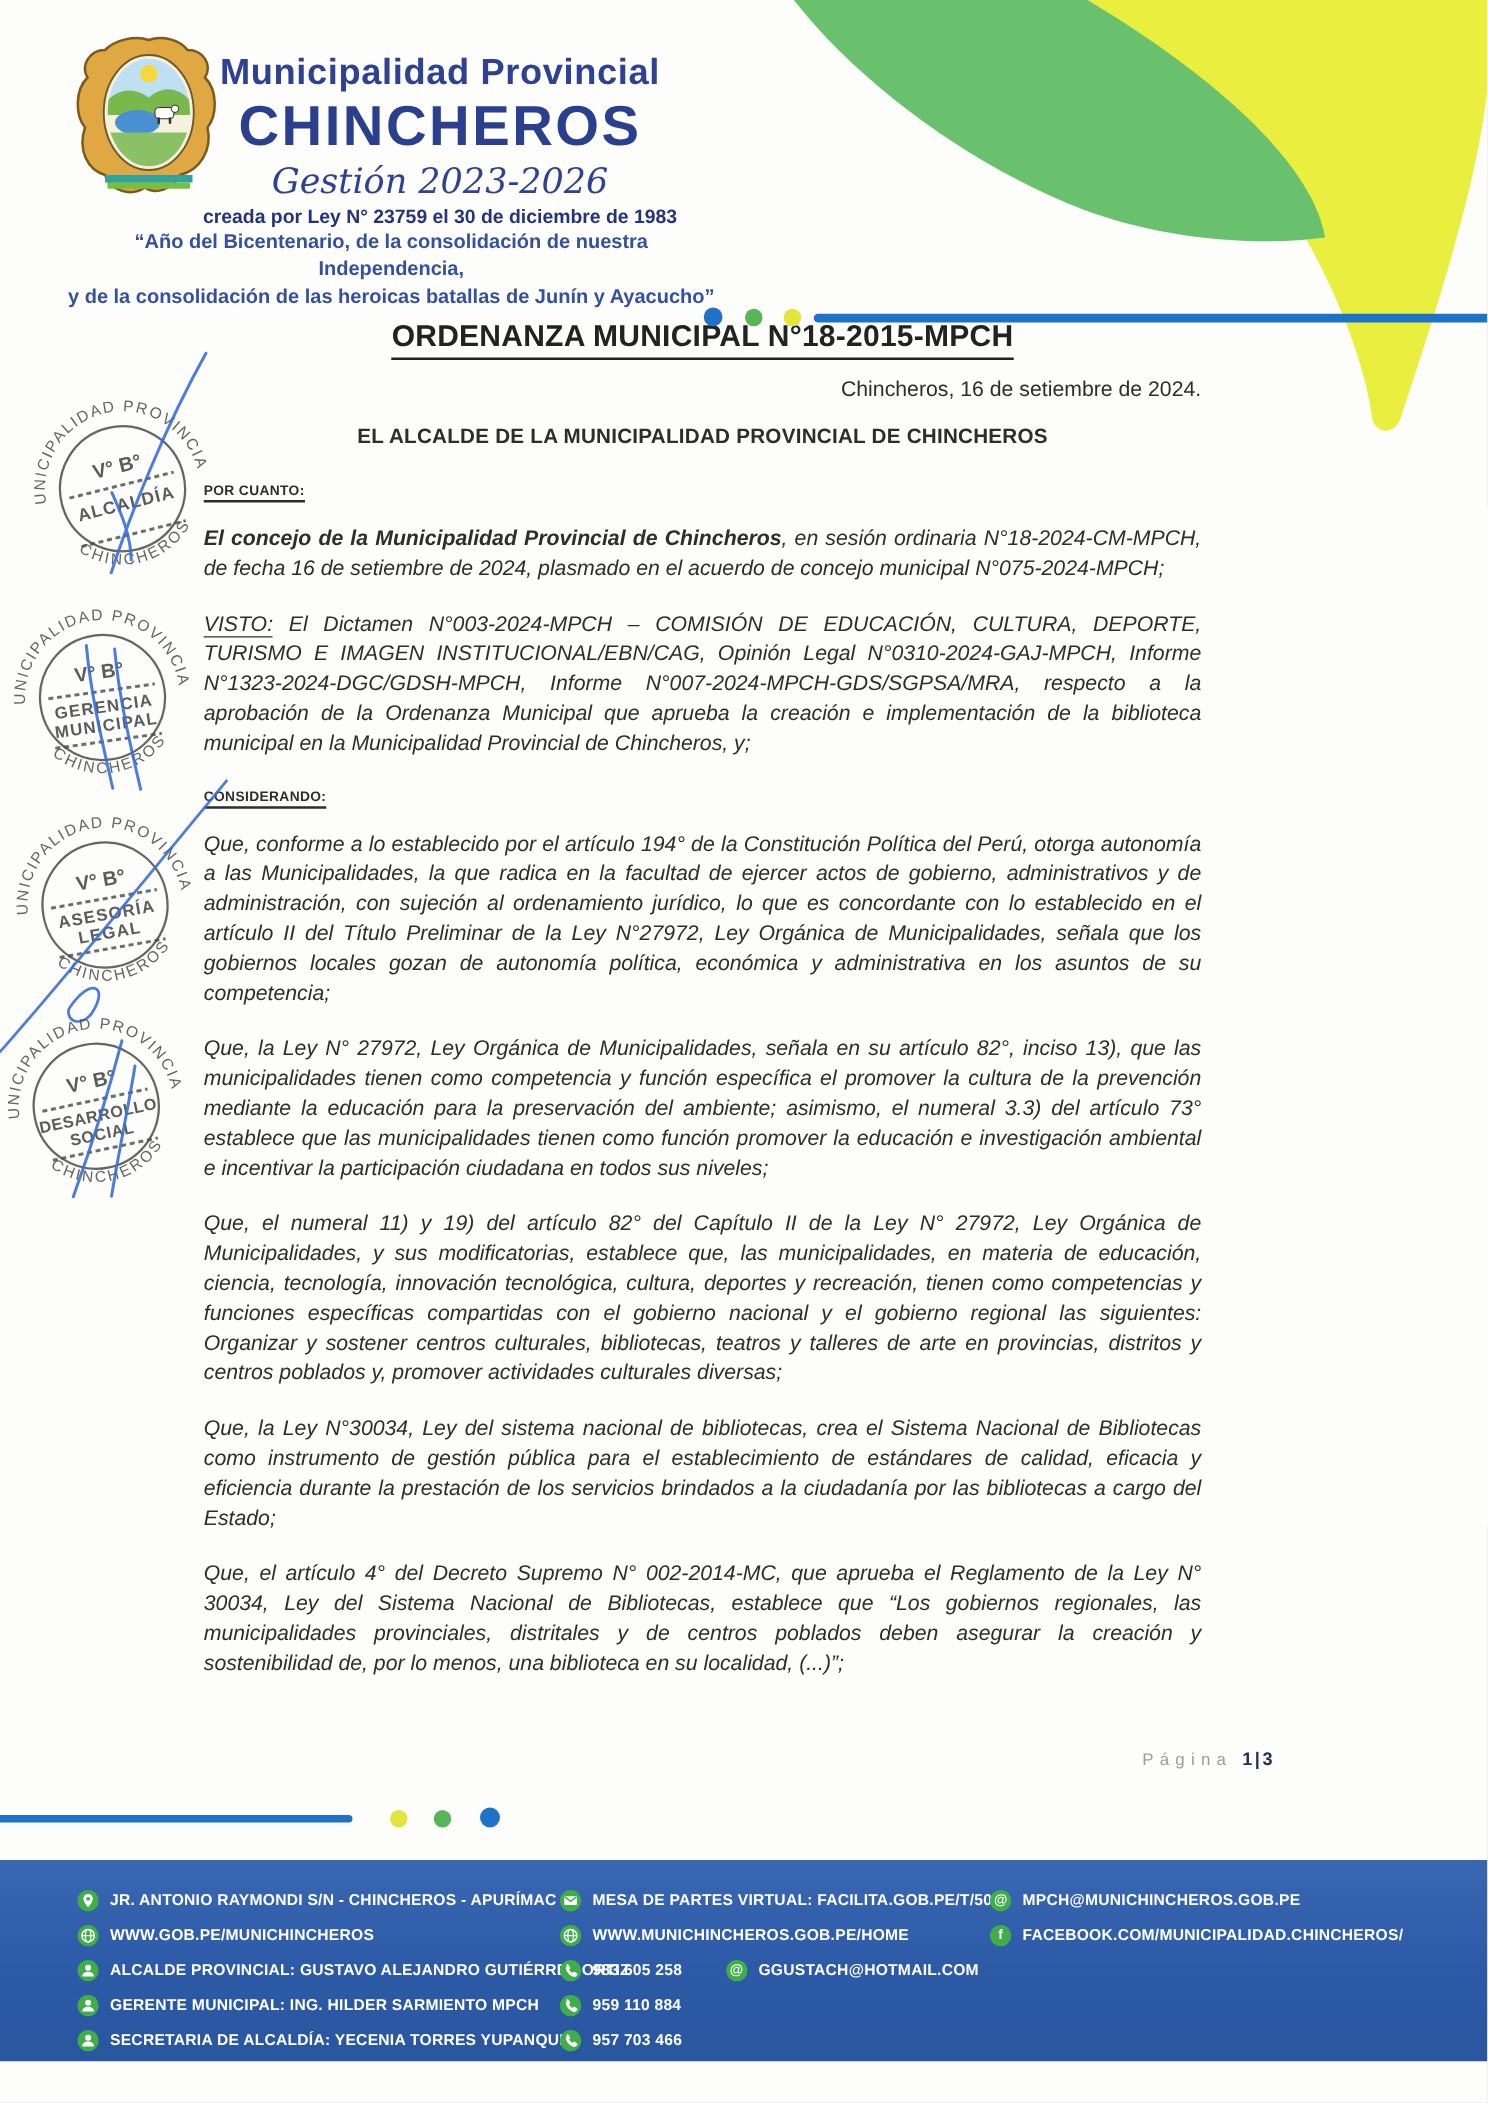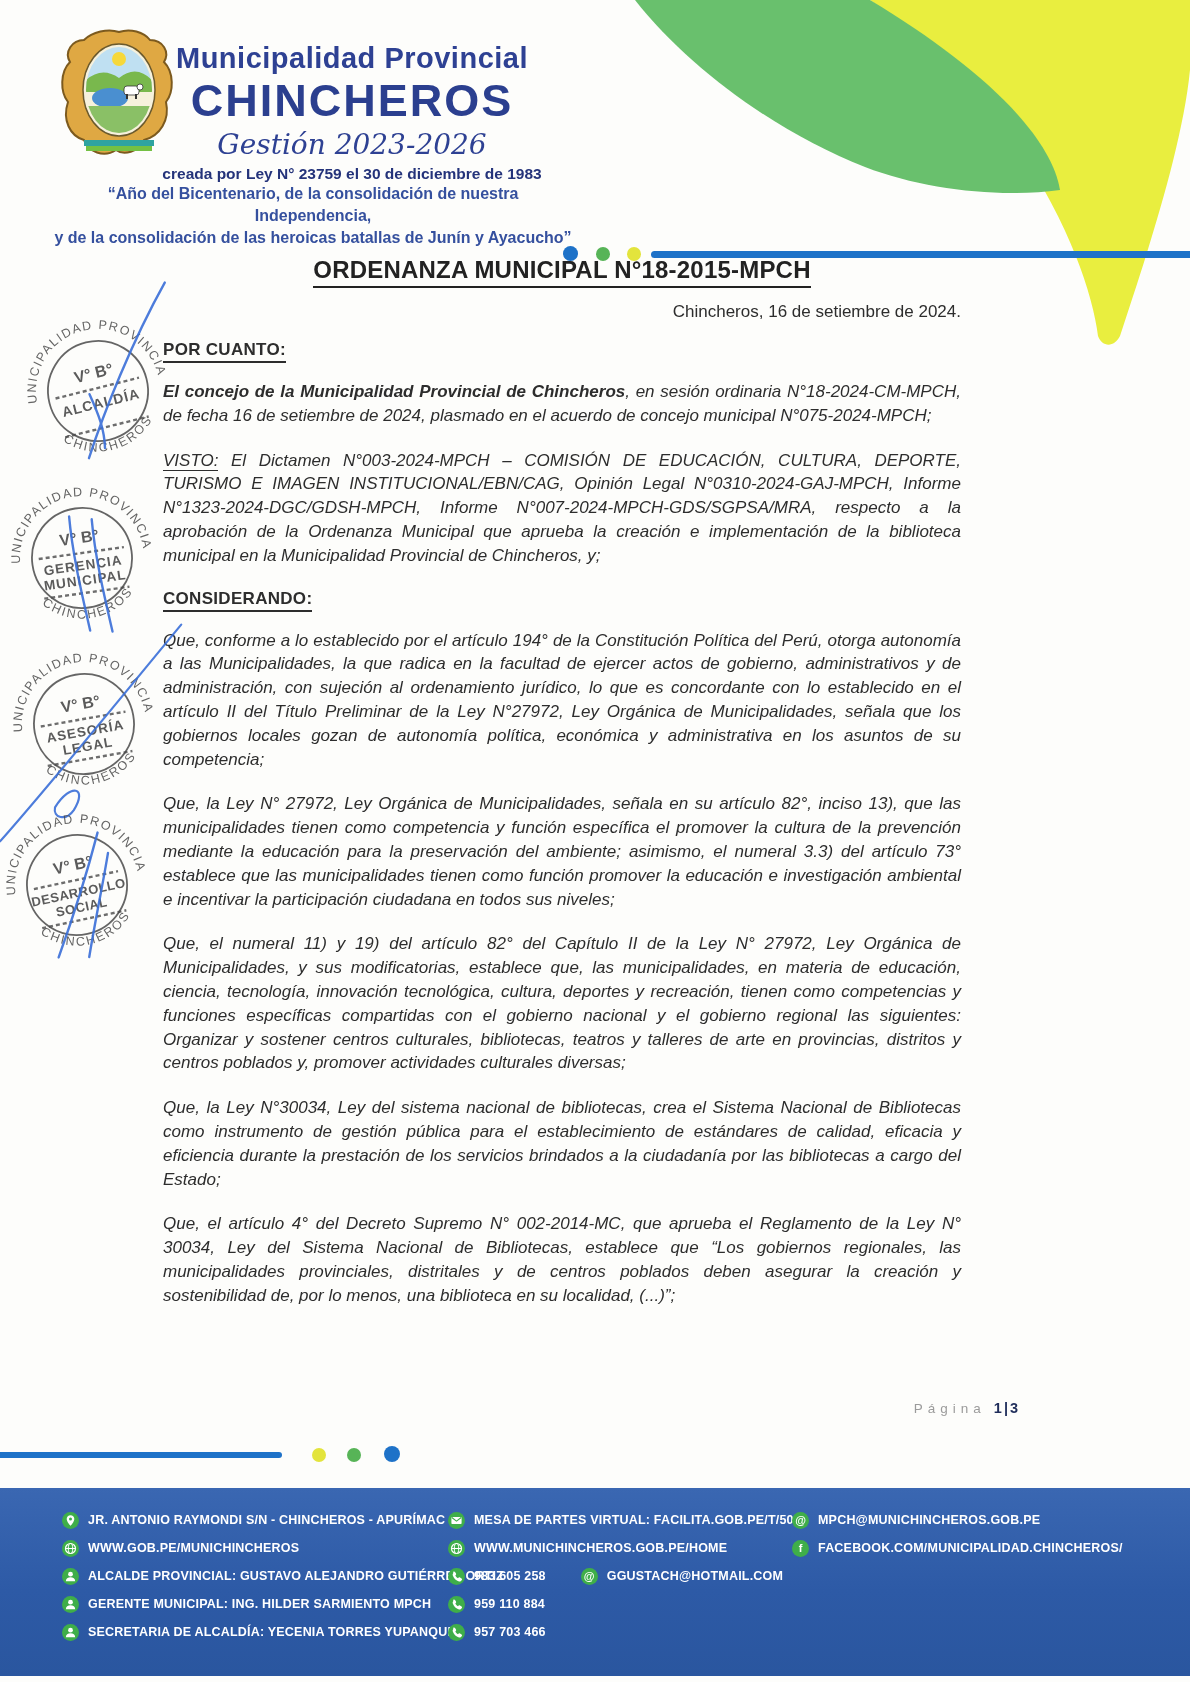--- a/index.html
+++ b/index.html
@@ -32,31 +32,31 @@
   .stamp{position:absolute;z-index:3;overflow:visible;}
   .stamp text{fill:#4a4a4a;font-family:"Liberation Sans",sans-serif;}
   
   .doc-body{position:absolute;left:163px;top:256px;width:798px;z-index:2;}
   .title-row{text-align:center;margin:0 0 14px 0;}
   .title{display:inline-block;font-size:24px;font-weight:bold;color:#222;
          border-bottom:2.5px solid #222;padding-bottom:2px;letter-spacing:.2px;}
   .dateline{text-align:right;font-size:17px;margin:0 0 18px 0;}
   .addressee{text-align:center;font-size:16.5px;font-weight:600;margin:0 0 24px 0;letter-spacing:.2px;}
   .h-label{margin:0 0 17px 0;}
-  .h-label span{display:inline-block;font-size:17px;font-weight:bold;border-bottom:2px solid #2d2d2d;padding-bottom:1px;letter-spacing:.3px;}
+  .h-label span{display:inline-block;font-size:11px;font-weight:bold;border-bottom:2px solid #2d2d2d;padding-bottom:1px;letter-spacing:.3px;}
   .doc-body p{font-size:17px;line-height:23.8px;text-align:justify;margin:0 0 21px 0;font-style:italic;}
   .p1 strong{font-weight:700;}
   .u-label{border-bottom:1.8px solid #2d2d2d;}
   .h-considerando{margin-top:2px;}
   
   .pagenum{position:absolute;top:1400px;right:170px;z-index:2;font-size:13.5px;}
   .pg-word{color:#9b9b9b;letter-spacing:5px;}
   .pg-val{color:#1f2d5a;font-weight:bold;letter-spacing:2px;margin-left:8px;font-size:14.5px;}
   
-  .footer-bar{position:absolute;left:0;top:1488px;width:100%;height:188px;z-index:2;
+  .footer-bar{position:absolute;left:0;top:1488px;width:100%;height:161px;z-index:2;
               background:linear-gradient(180deg,#3a67b2 0%,#2d5aa6 55%,#2a569f 100%);}
   .fcol{position:absolute;top:22px;}
   .fcol1{left:62px;width:382px;}
   .fcol2{left:448px;width:344px;}
   .fcol3{left:792px;width:390px;}
   .frow{display:flex;align-items:center;gap:9px;height:20px;margin-bottom:8px;}
   .ftext{color:#fff;font-weight:bold;font-size:12.5px;letter-spacing:.2px;white-space:nowrap;}
   .fi{flex:0 0 auto;width:17px;height:17px;border-radius:50%;background:#3fae49;
       display:inline-flex;align-items:center;justify-content:center;}
   .fi svg{display:block;}
@@ -187,20 +187,21 @@
       <path d="M62,162 C88,120 112,76 126,48"></path>
       <path d="M92,168 C106,132 122,96 132,70"></path>
     </g>
   </svg>
 
   <div class="doc-body">
     <div class="title-row">
       <span class="title">ORDENANZA MUNICIPAL N°18-2015-MPCH</span>
     </div>
     <div class="dateline">Chincheros, 16 de setiembre de 2024.</div>
+    <div class="addressee">EL ALCALDE DE LA MUNICIPALIDAD PROVINCIAL DE CHINCHEROS</div>
 
     <div class="h-label">
       <span>POR CUANTO:</span>
     </div>
 
     <p class="p1"><strong>El concejo de la Municipalidad Provincial de Chincheros</strong><span>, en sesión ordinaria N°18-2024-CM-MPCH, de fecha 16 de setiembre de 2024, plasmado en el acuerdo de concejo municipal N°075-2024-MPCH;</span></p>
 
     <p class="visto"><span class="u-label">VISTO:</span><span> El Dictamen N°003-2024-MPCH – COMISIÓN DE EDUCACIÓN, CULTURA, DEPORTE, TURISMO E IMAGEN INSTITUCIONAL/EBN/CAG, Opinión Legal N°0310-2024-GAJ-MPCH, Informe N°1323-2024-DGC/GDSH-MPCH, Informe N°007-2024-MPCH-GDS/SGPSA/MRA, respecto a la aprobación de la Ordenanza Municipal que aprueba la creación e implementación de la biblioteca municipal en la Municipalidad Provincial de Chincheros, y;</span></p>
 
     <div class="h-label h-considerando">

